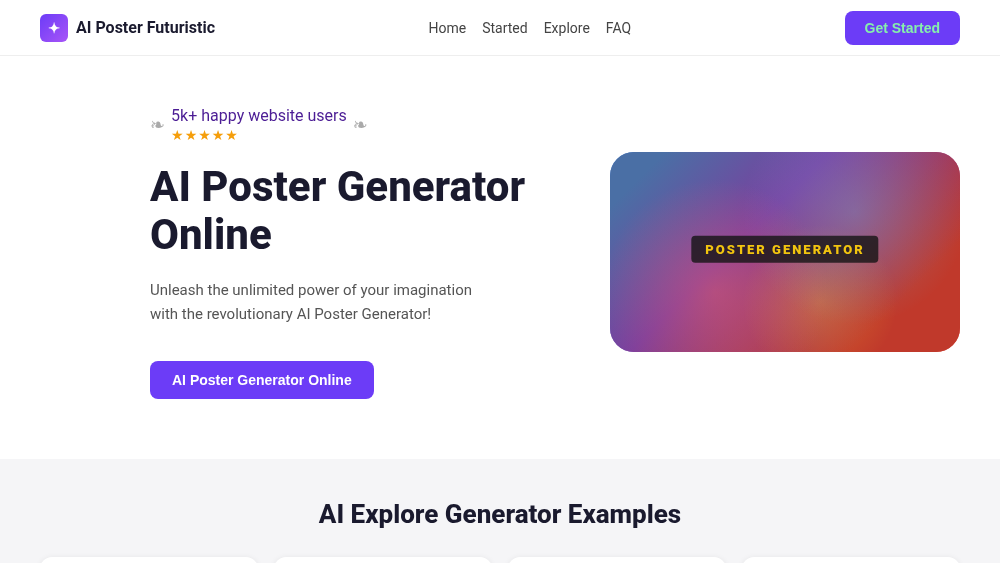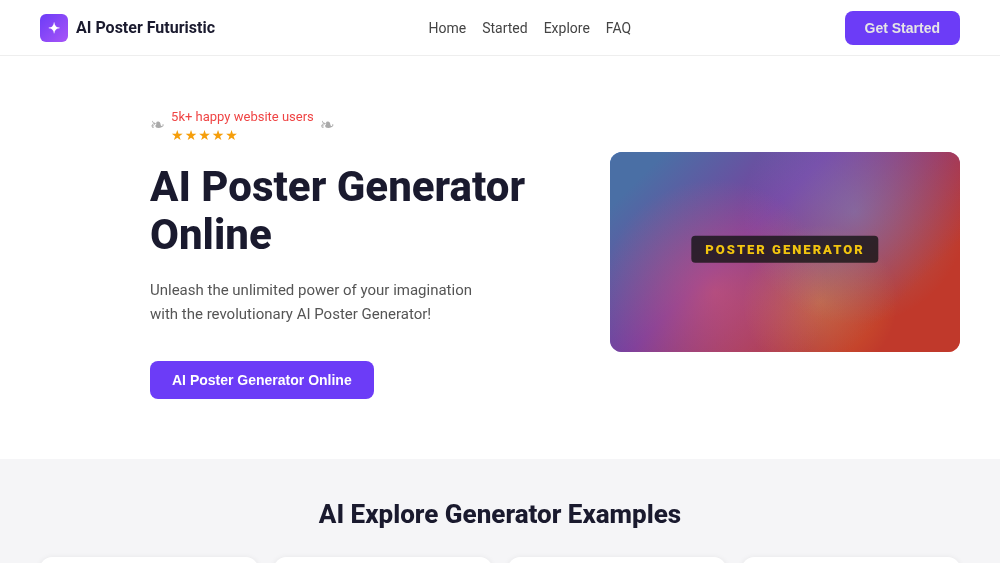--- a/index.html
+++ b/index.html
@@ -14,44 +14,44 @@
     .nav-logo { display: flex; align-items: center; gap: 8px; font-weight: 700; font-size: 16px; color: #1a1a2e; }
     .logo-icon {
       width: 28px; height: 28px; border-radius: 6px;
       background: linear-gradient(135deg, #6c3cf7, #a855f7);
       display: flex; align-items: center; justify-content: center;
       font-size: 14px; color: #fff;
     }
     .nav-links { display: flex; gap: 16px; }
     .nav-link { font-size: 14px; color: #444; cursor: pointer; text-decoration: none; }
     .btn-get-started {
-      background: #6c3cf7; color: #e5e5e5; border: none; border-radius: 8px;
+      background: #6c3cf7; color: #86efac; border: none; border-radius: 8px;
       padding: 9px 20px; font-size: 14px; font-weight: 600; cursor: pointer; text-align: center;
     }
 
     
     .hero {
       display: flex; align-items: center; justify-content: space-between;
       padding: 50px 40px 60px 150px; background: #fff; gap: 40px;
     }
     .hero-left { flex: 0 0 380px; }
     .hero-badge {
       display: flex; align-items: center; gap: 6px; margin-bottom: 20px;
     }
     .laurel { font-size: 18px; color: #aaa; }
-    .badge-text { font-size: 13px; color: #ef4444; }
+    .badge-text { font-size: 16px; color: #4c1d95; }
     .stars { color: #f59e0b; font-size: 14px; letter-spacing: 1px; display: block; margin-top: 2px; }
     .hero-title { font-size: 42px; font-weight: 800; line-height: 1.15; color: #1a1a2e; margin-bottom: 18px; }
     .hero-desc { font-size: 15px; color: #555; line-height: 1.6; margin-bottom: 35px; max-width: 340px; }
     .btn-hero {
       background: #6c3cf7; color: #fff; border: none; border-radius: 8px;
       padding: 11px 22px; font-size: 14px; font-weight: 600; cursor: pointer;
     }
     .hero-image {
-      flex: 0 0 350px; height: 200px; border-radius: 12px; overflow: hidden;
+      flex: 0 0 350px; height: 200px; border-radius: 24px; overflow: hidden;
       background: linear-gradient(135deg, #3a7bd5 0%, #9b59b6 50%, #e74c3c 100%);
       position: relative; display: flex; align-items: center; justify-content: center;
     }
     .hero-image-inner {
       width: 100%; height: 100%;
       background: linear-gradient(135deg, #4a6fa5 10%, #7b3f9e 40%, #c0392b 80%);
       position: relative; overflow: hidden;
     }
     .poster-label {
       position: absolute; top: 50%; left: 50%; transform: translate(-50%, -60%);

